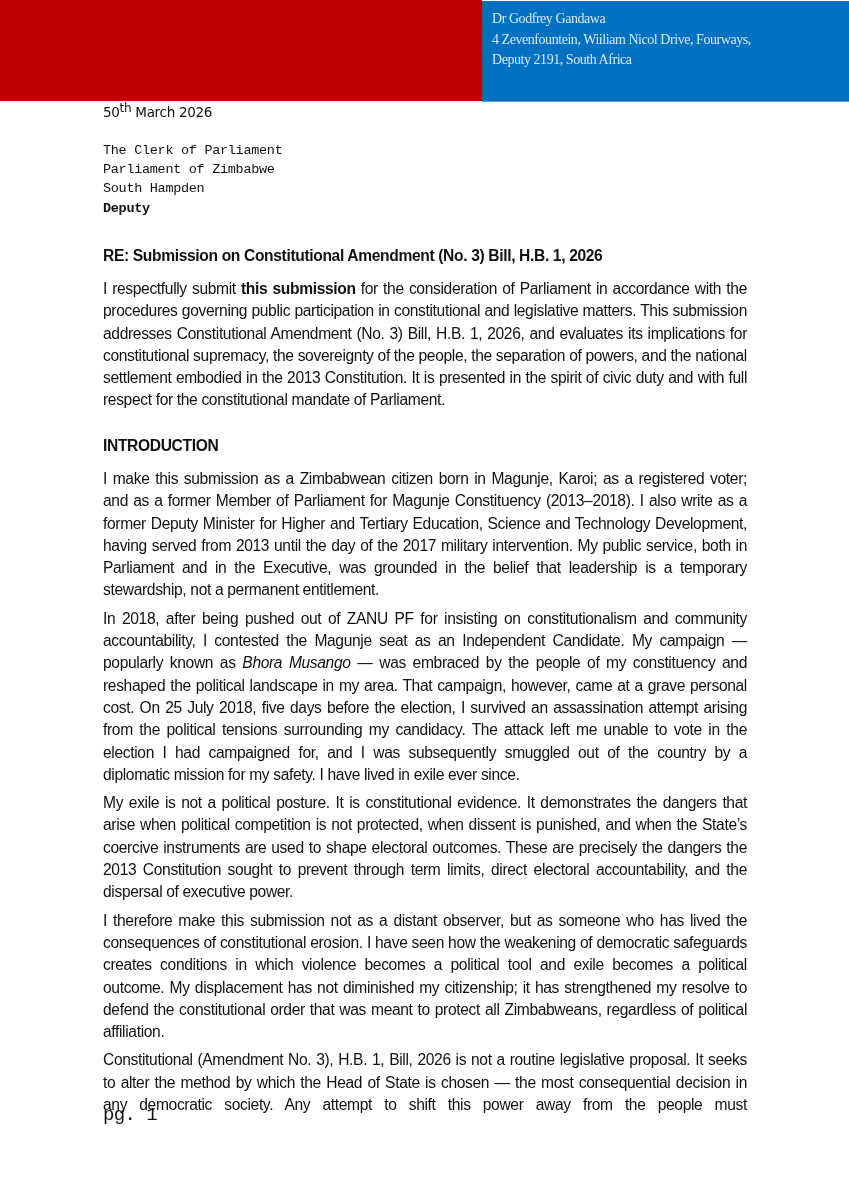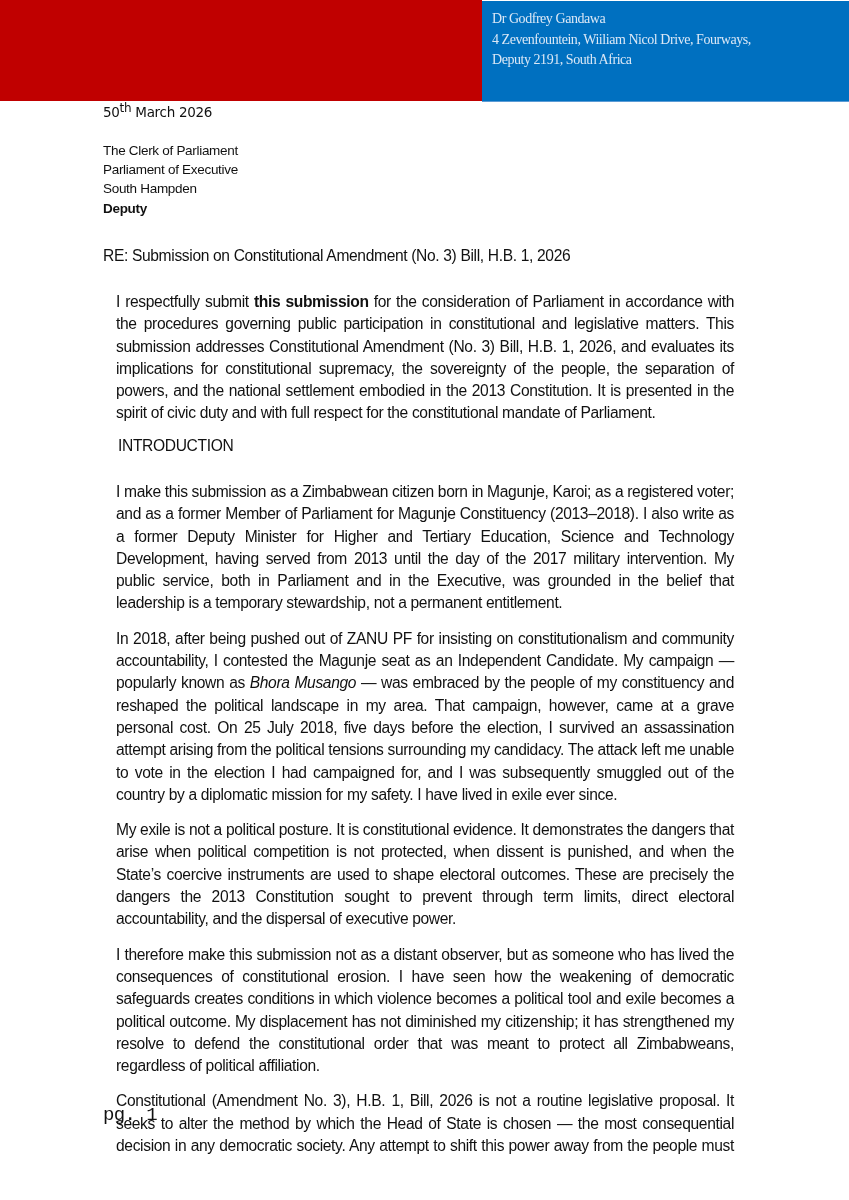--- a/index.html
+++ b/index.html
@@ -20,36 +20,36 @@
     }
     .hdr-blue div { white-space: nowrap; }
 
     .date {
       position: absolute; left: 103px; top: 104px;
       font-family: "DejaVu Sans", sans-serif; font-size: 13.5px; letter-spacing: -0.3px;
     }
     .date sup { font-size: 12px; vertical-align: 5px; line-height: 0; }
     .addr {
       position: absolute; left: 103px; top: 141px;
-      font-family: Liberation Sans, sans-serif; font-size: 13.5px; line-height: 19.2px; letter-spacing: -0.3px;
+      font-family: Liberation Mono, monospace; font-size: 13.5px; line-height: 19.2px; letter-spacing: -0.3px;
     }
     .addr .bold { font-weight: bold; }
 
     .content {
       position: absolute; left: 103px; width: 644px;
       font-size: 15.6px; line-height: 22.3px; text-align: justify;
       letter-spacing: -0.35px;
     }
-    .content p { margin: 13px; }
+    .content p { margin: 0; }
     .re-heading {
-      position: absolute; left: 103px; top: 247px; font-weight: normal; font-size: 15.6px;
+      position: absolute; left: 103px; top: 247px; font-weight: bold; font-size: 15.6px;
       letter-spacing: -0.35px; white-space: nowrap;
     }
     .sec-heading {
-      position: absolute; left: 118px; top: 437px; font-weight: normal; font-size: 15.6px;
+      position: absolute; left: 103px; top: 437px; font-weight: bold; font-size: 15.6px;
       letter-spacing: -0.35px;
     }
     .pg-num {
       position: absolute; left: 103px; top: 1104px;
       font-family: Liberation Mono, monospace; font-size: 19px; letter-spacing: -0.6px;
     }
   </style>
 </head>
 <body>
 
@@ -57,21 +57,21 @@
 <div class="hdr-blue">
   <div>Dr Godfrey Gandawa</div>
   <div>4 Zevenfountein, Wiiliam Nicol Drive, Fourways,</div>
   <div>Deputy 2191, South Africa</div>
 </div>
 
 <div class="date"><span>50</span><sup>th</sup><span> March 2026</span></div>
 
 <div class="addr">
   <div>The Clerk of Parliament</div>
-  <div>Parliament of Executive</div>
+  <div>Parliament of Zimbabwe</div>
   <div>South Hampden</div>
   <div class="bold">Deputy</div>
 </div>
 
 <div class="re-heading">RE: Submission on Constitutional Amendment (No. 3) Bill, H.B. 1, 2026</div>
 
 <div class="content" style="top:278px;">
   <p><span>I respectfully submit </span><b>this submission</b><span> for the consideration of Parliament in accordance with the procedures governing public participation in constitutional and legislative matters. This submission addresses Constitutional Amendment (No. 3) Bill, H.B. 1, 2026, and evaluates its implications for constitutional supremacy, the sovereignty of the people, the separation of powers, and the national settlement embodied in the 2013 Constitution. It is presented in the spirit of civic duty and with full respect for the constitutional mandate of Parliament.</span></p>
 </div>
 

